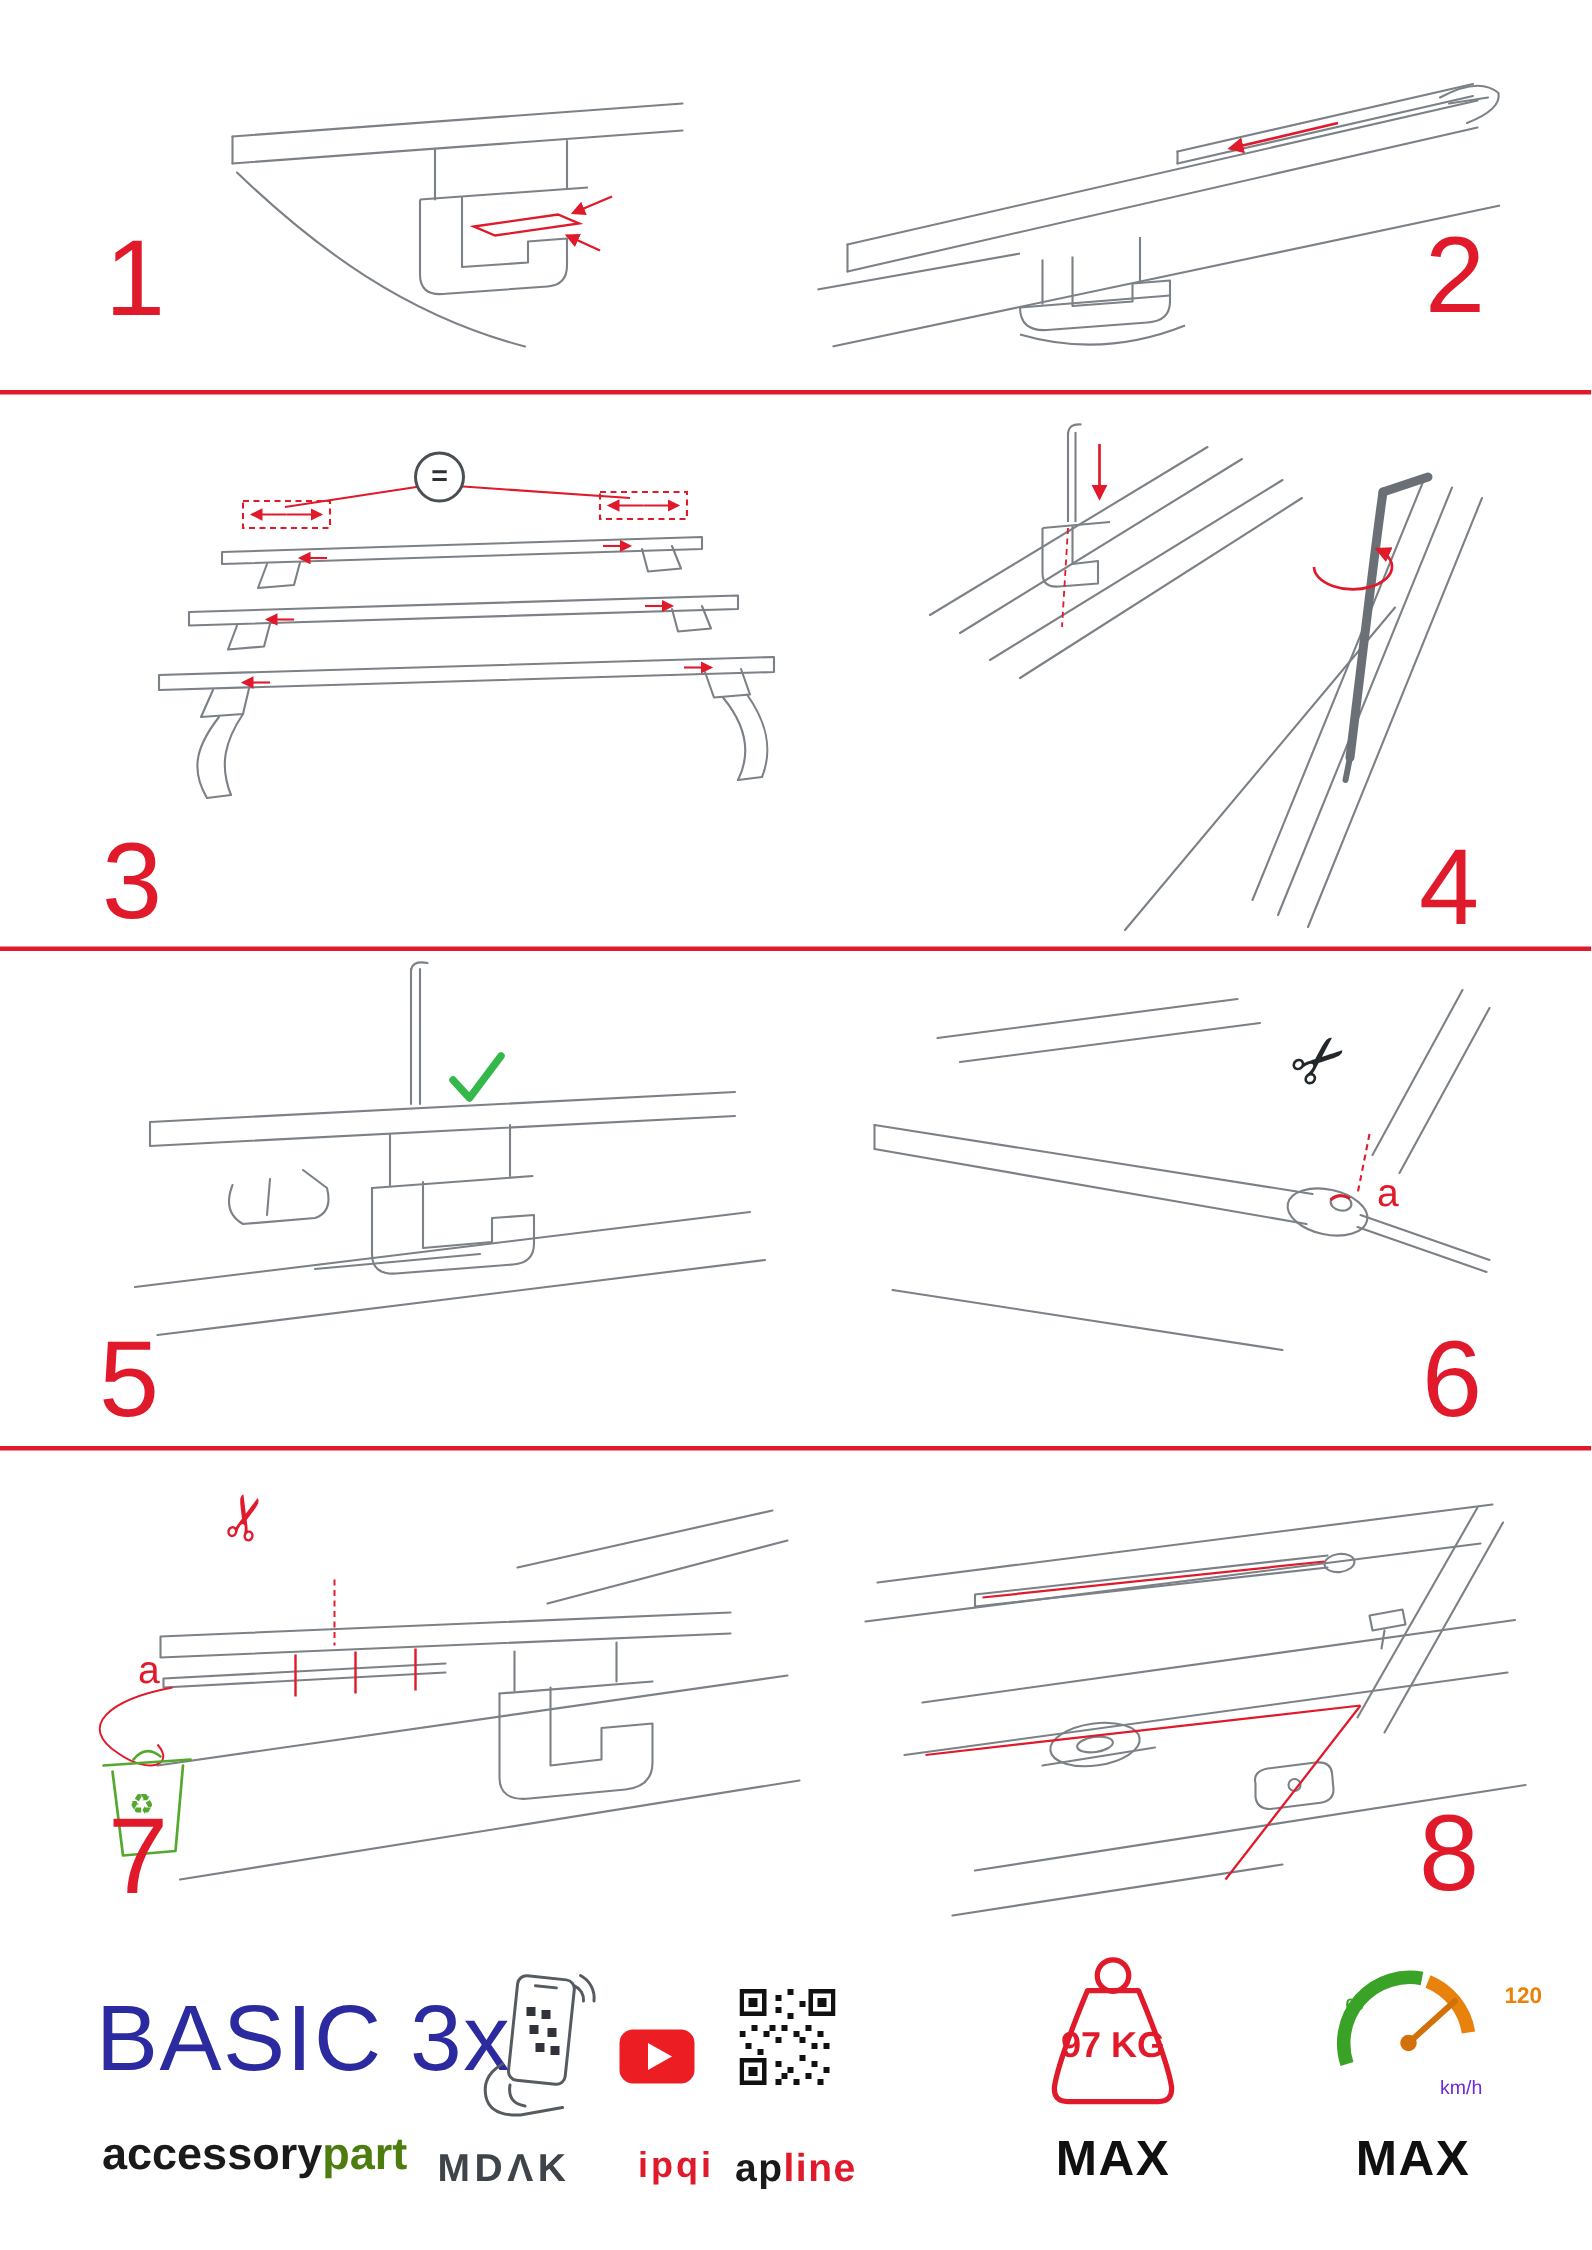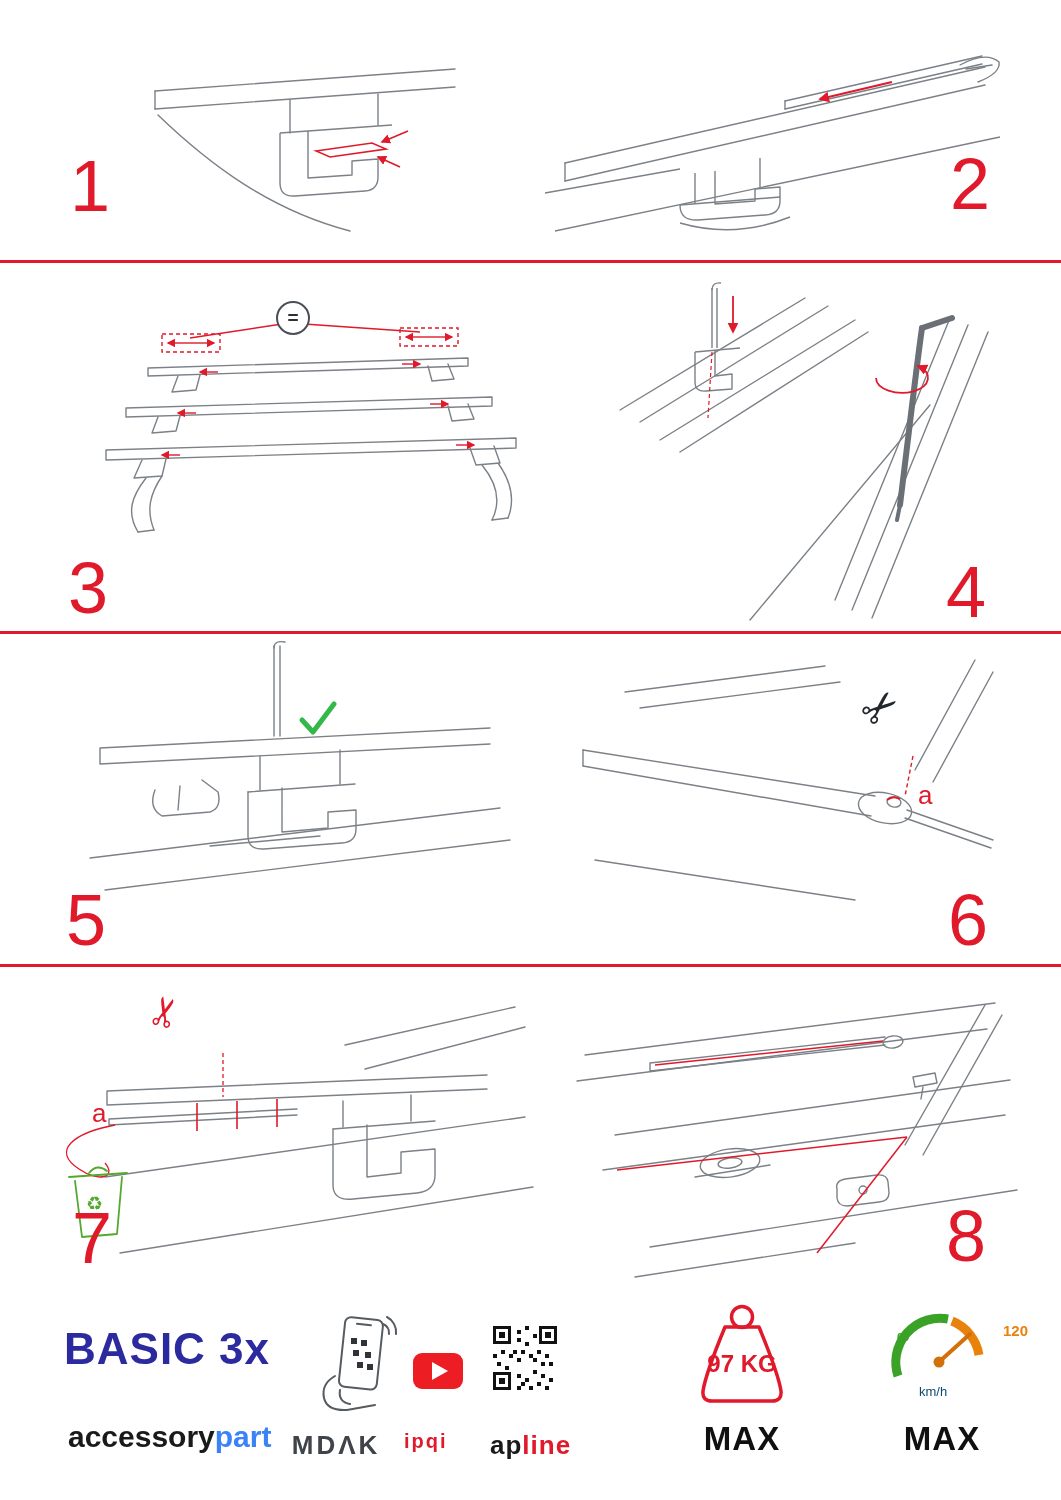--- a/index.html
+++ b/index.html
@@ -19,38 +19,38 @@
     position:absolute; width:34px; height:34px; border:2px solid #4a4f55; border-radius:50%;
     display:flex; align-items:center; justify-content:center;
     font-size:19px; font-weight:bold; color:#2c3136; background:#fff;
   }
   .lbl-a { position:absolute; color:#e0192b; font-size:26px; line-height:1; }
   .glyph { position:absolute; line-height:1; }
   .scissors-dark { font-size:44px; color:#23282d; transform:rotate(-40deg); }
   .scissors-red { font-size:40px; color:#e0192b; transform:rotate(-75deg); }
   .recycle { font-size:19px; color:#54a82e; }
   
-  .ft-product { position:absolute; left:64px; top:1324px; font-size:44px; font-weight:700;
+  .ft-product { position:absolute; left:64px; top:1324px; font-size:62px; font-weight:400;
     color:#2b2a9e; letter-spacing:1px; }
   .ft-brand { position:absolute; left:68px; top:1420px; font-size:30px; font-weight:700; }
-  .ft-brand .b1 { color:#1a1a1a; } .ft-brand .b2 { color:#3b82f6; }
+  .ft-brand .b1 { color:#1a1a1a; } .ft-brand .b2 { color:#4d7c0f; }
   .ft-mdak { position:absolute; left:276px; top:1430px; width:120px; text-align:center;
     font-size:26px; font-weight:700; color:#3f444b; letter-spacing:3px; }
-  .ft-ipqi { position:absolute; left:404px; top:1430px; width:72px; text-align:left;
-    font-size:20px; font-weight:700; color:#e0192b; letter-spacing:2px; }
+  .ft-ipqi { position:absolute; left:404px; top:1430px; width:72px; text-align:right;
+    font-size:24px; font-weight:700; color:#e0192b; letter-spacing:2px; }
   .ft-apline { position:absolute; left:490px; top:1430px; font-size:26px; font-weight:700;
     letter-spacing:1px; }
   .ft-apline .b1 { color:#1a1a1a; } .ft-apline .b2 { color:#e0192b; }
   .ft-weight-val { position:absolute; left:700px; top:1350px; width:84px; text-align:center;
     font-size:24px; font-weight:700; color:#e0192b; }
   .ft-weight-max { position:absolute; left:692px; top:1420px; width:100px; text-align:center;
     font-size:33px; font-weight:700; color:#101010; letter-spacing:1px; }
   .ft-speed-min { position:absolute; left:897px; top:1331px; font-size:11px; font-weight:700; color:#3aa327; }
   .ft-speed-max-val { position:absolute; left:978px; top:1322px; font-size:15px; font-weight:700; color:#e8820c;margin-left:25px; }
-  .ft-speed-unit { position:absolute; left:919px; top:1384px; font-size:13px; color:#0c4a6e; }
+  .ft-speed-unit { position:absolute; left:960px; top:1384px; font-size:13px; color:#6d28d9; }
   .ft-speed-max { position:absolute; left:896px; top:1420px; width:92px; text-align:center;
     font-size:33px; font-weight:700; color:#101010; letter-spacing:1px; }
 </style>
 </head>
 <body>
 
 <div class="page">
 
   <div class="panel" style="left:140px; top:55px; width:330px; height:185px;">
     <svg viewBox="0 0 330 185">

